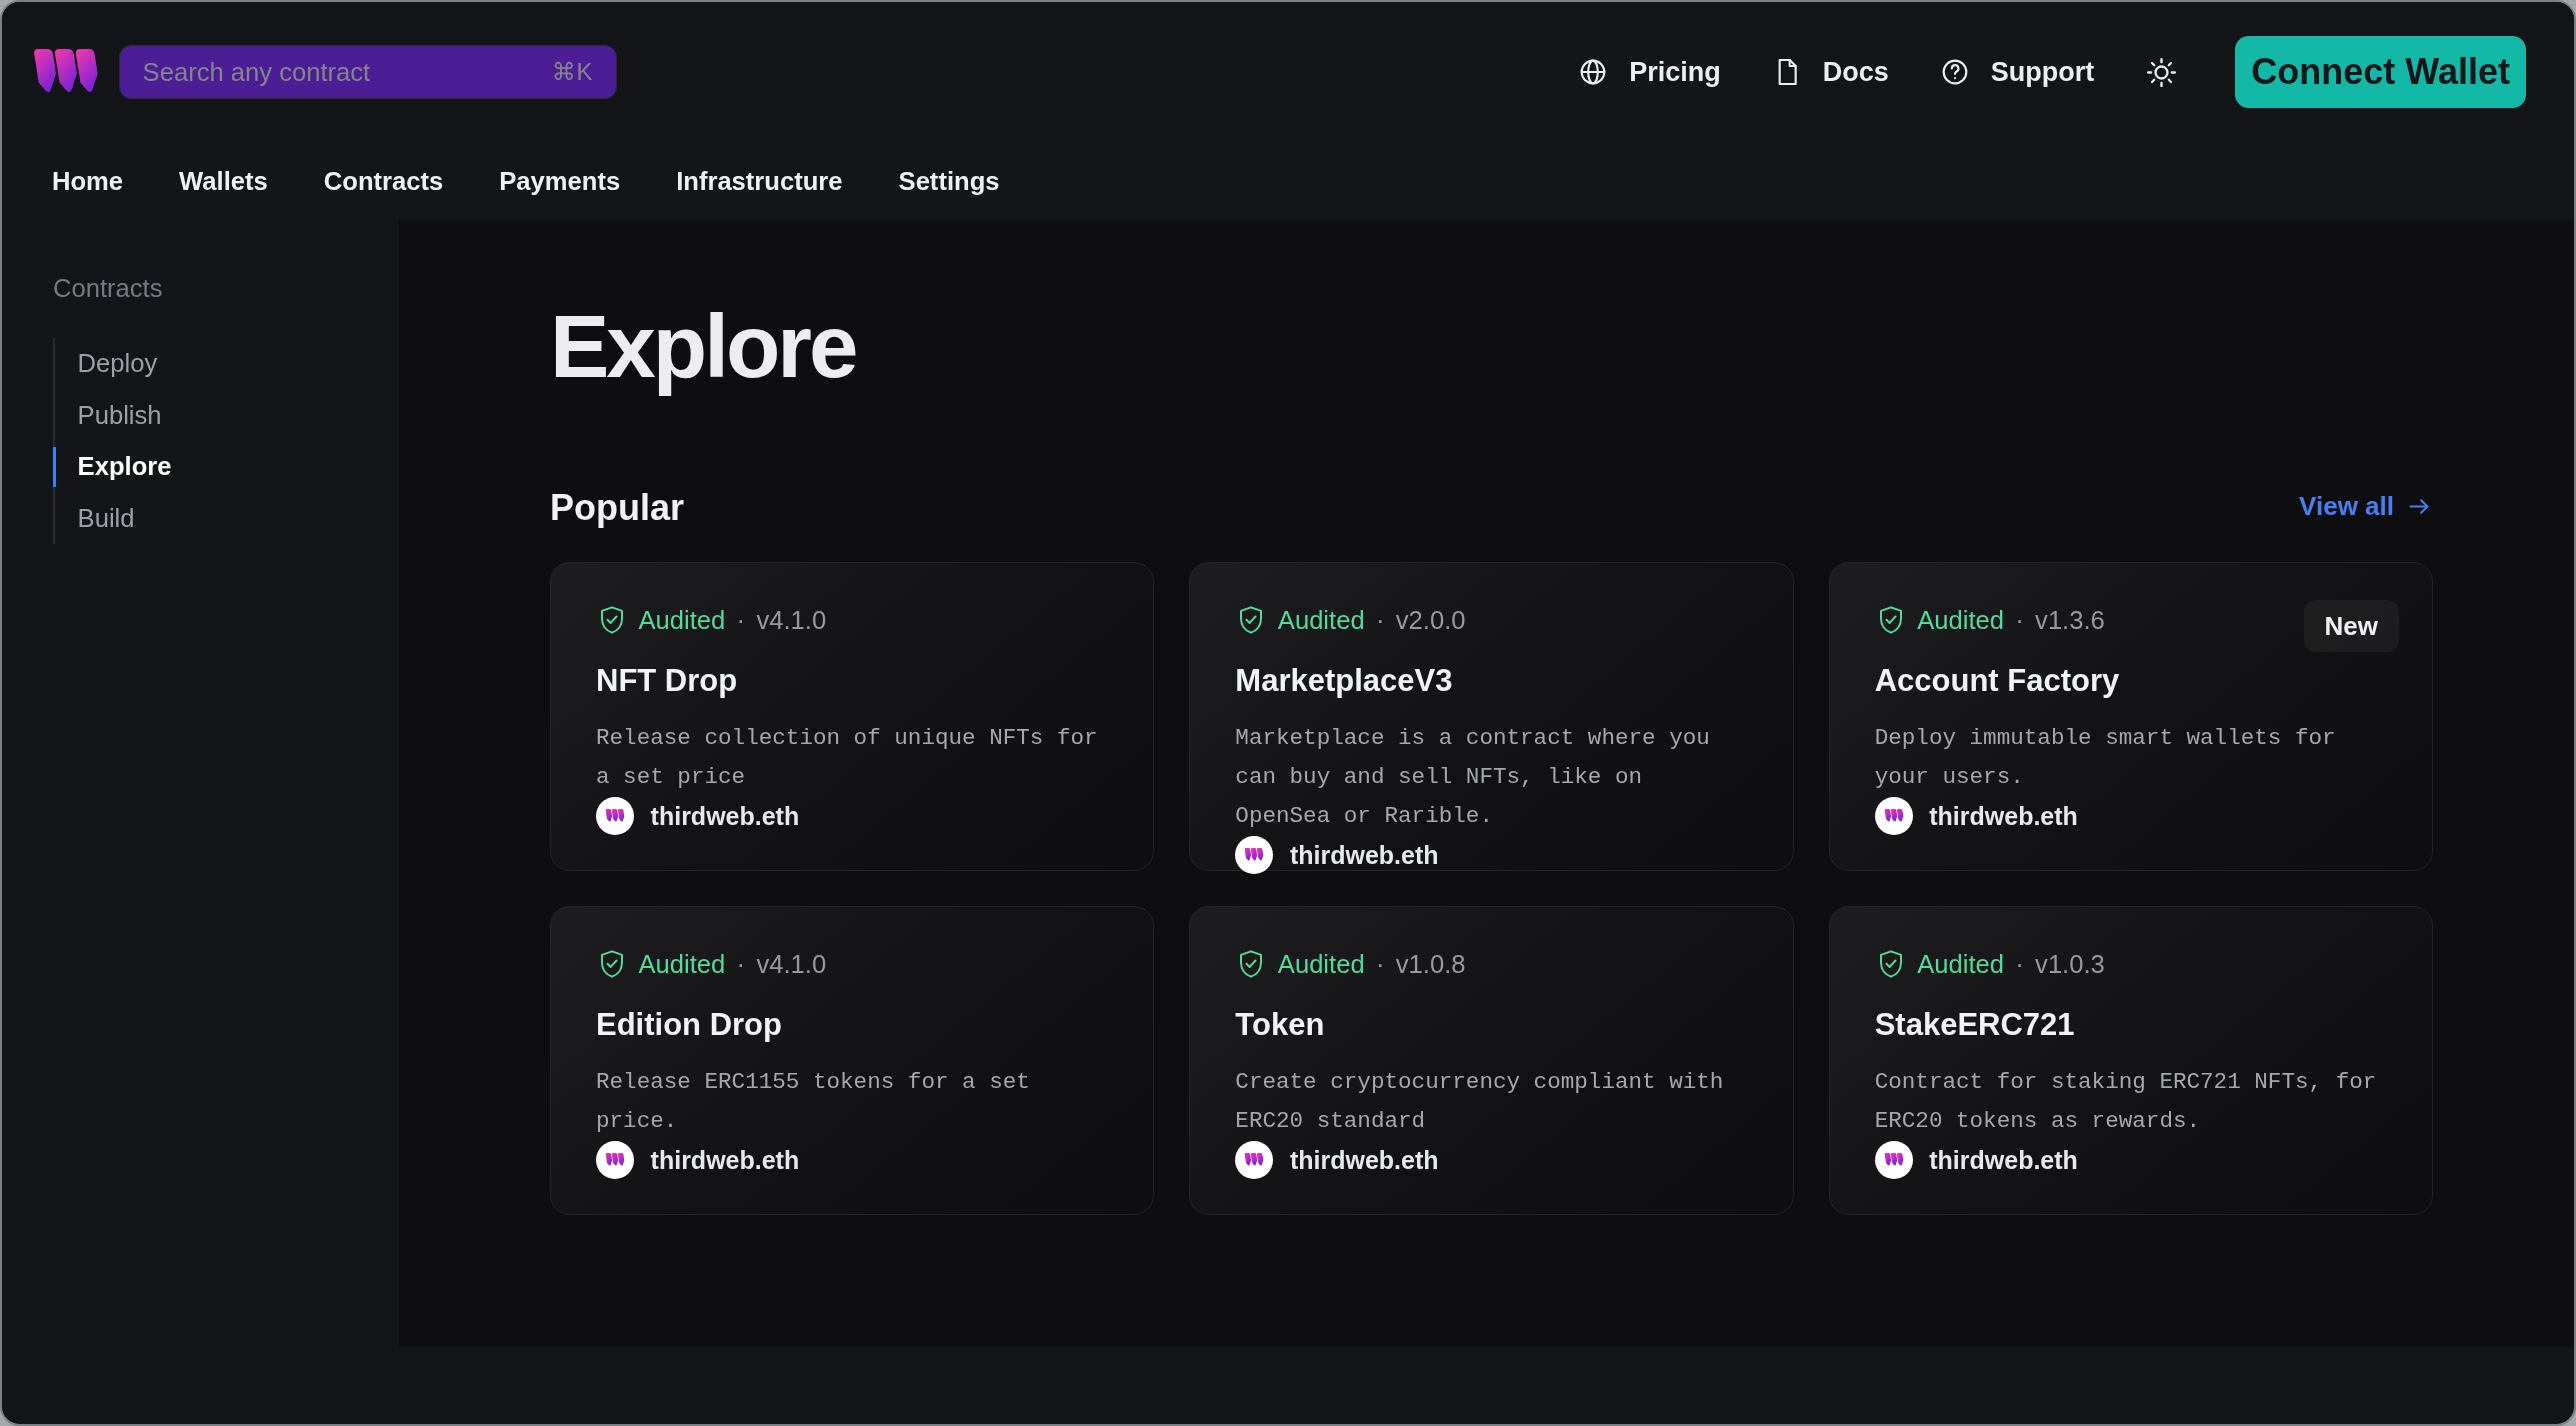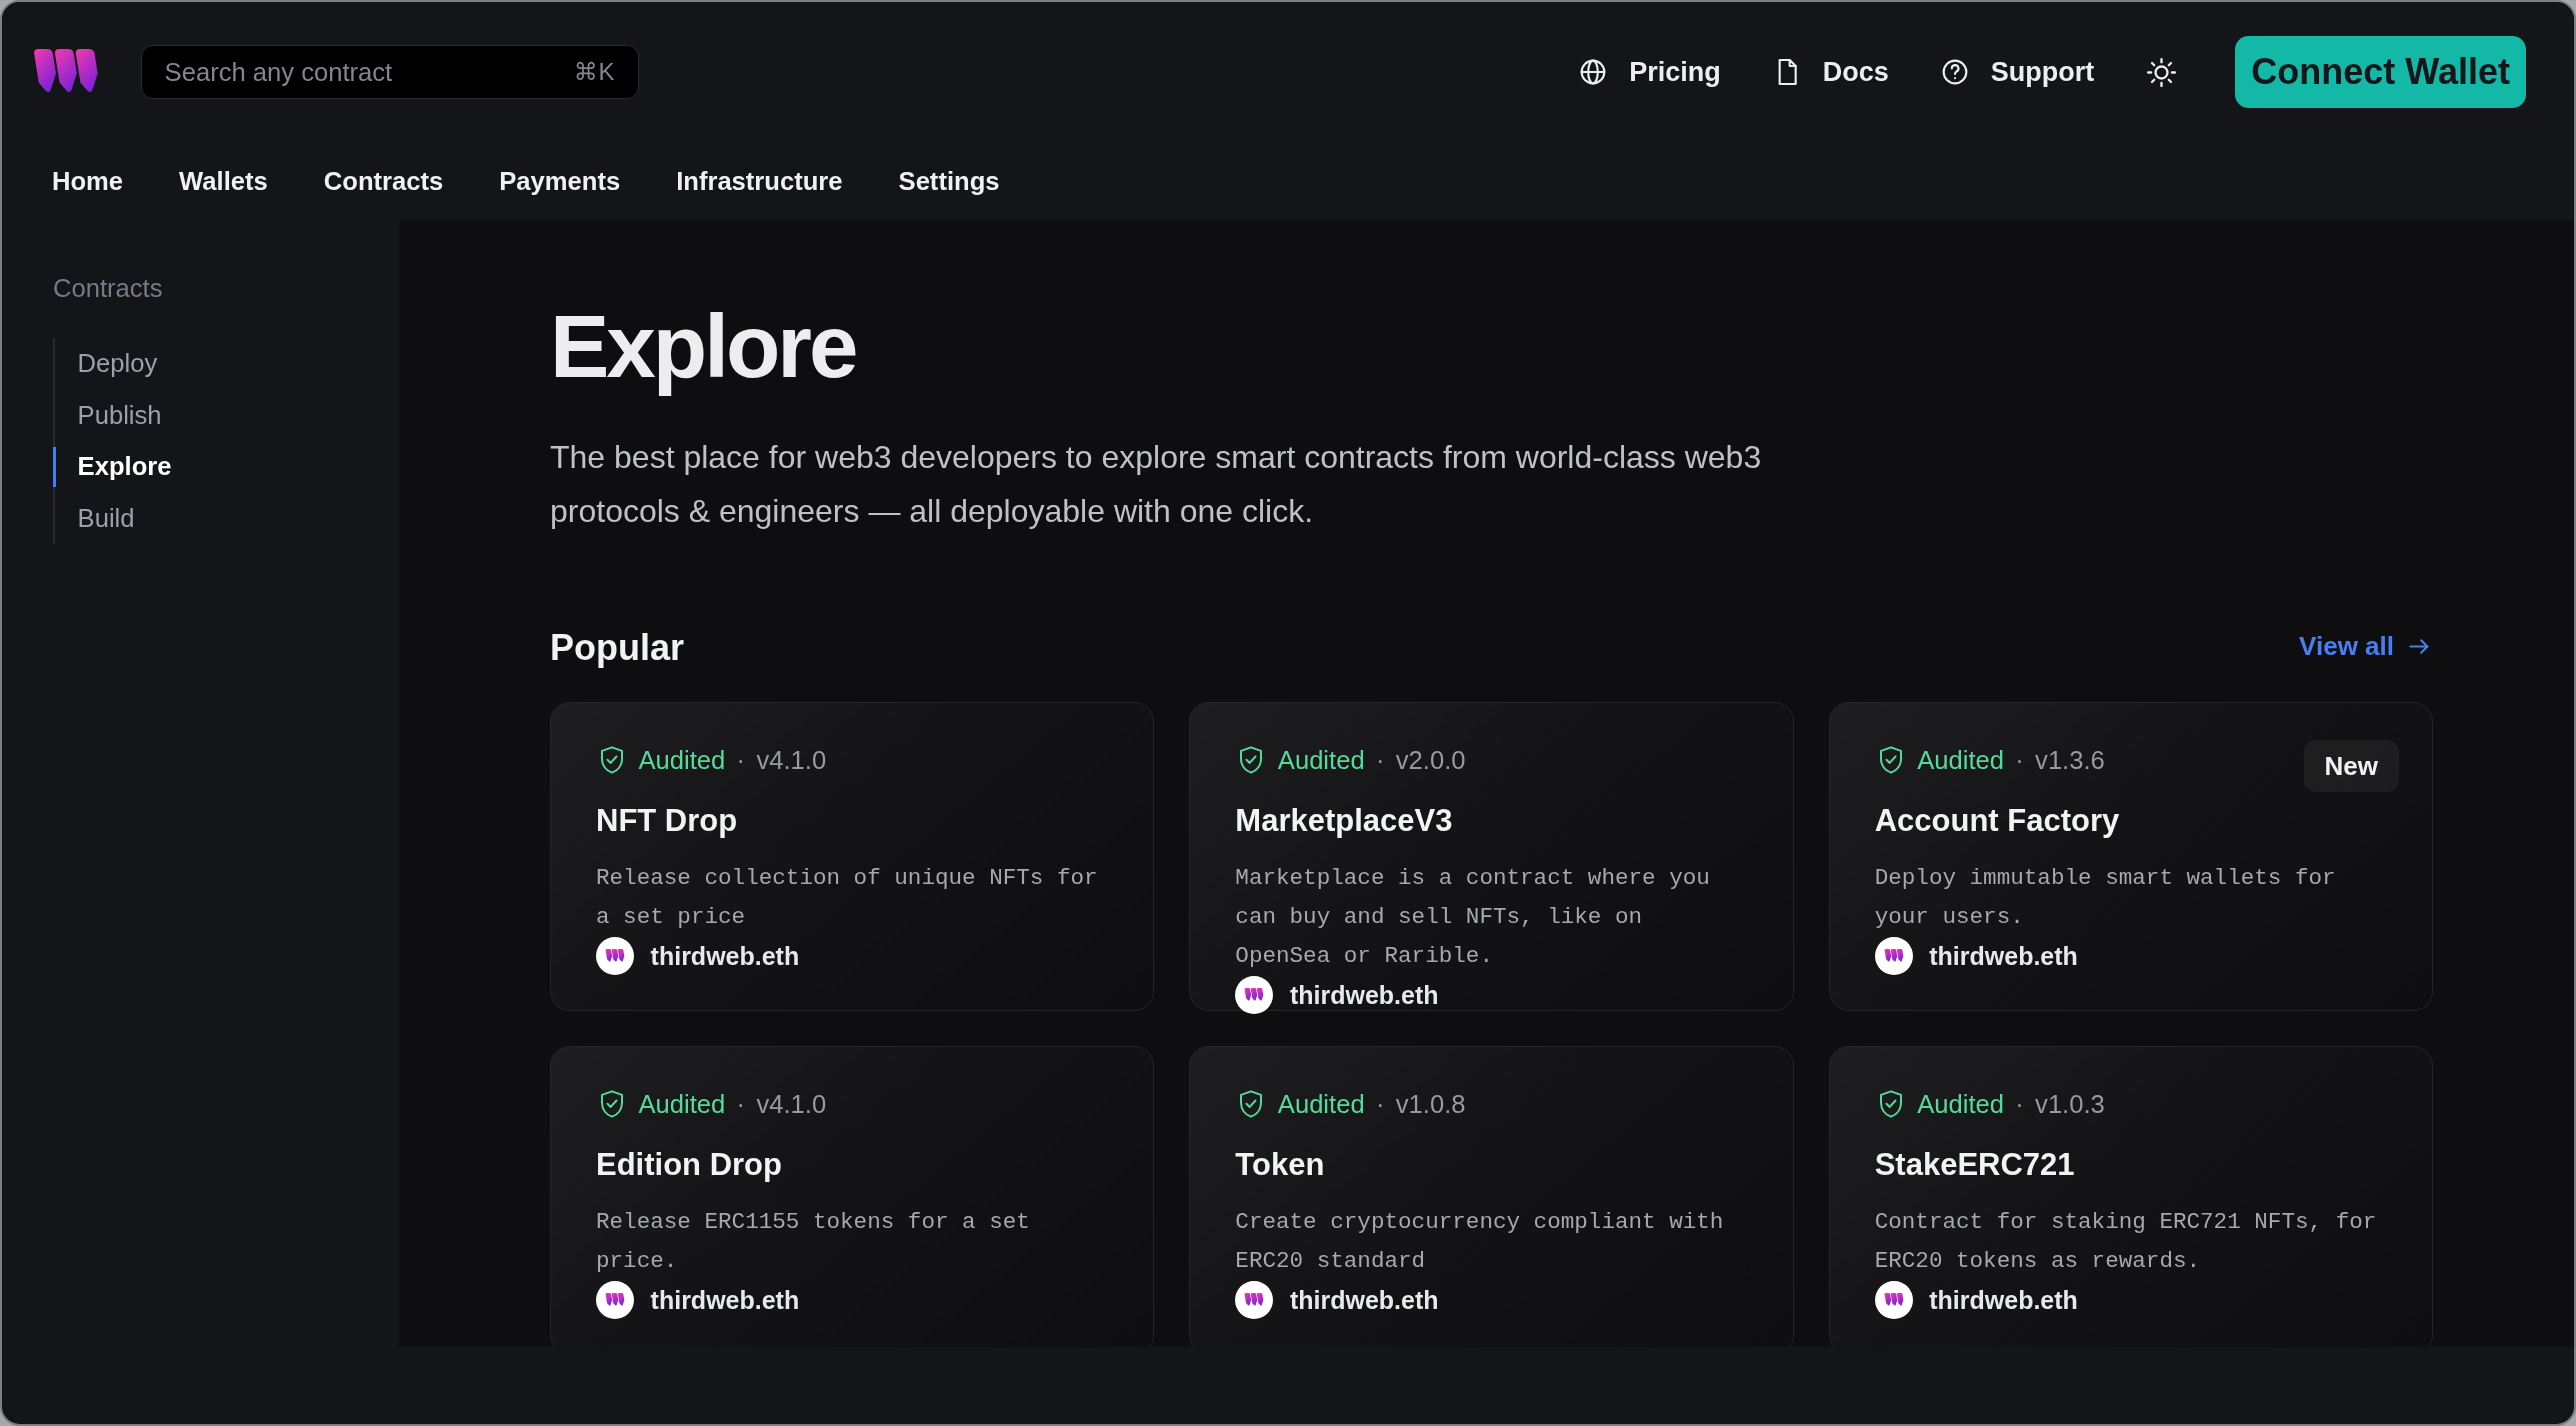--- a/index.html
+++ b/index.html
@@ -6,22 +6,22 @@
   html,body { width:2576px; height:1427px; background:#a7a8ab; font-family:"Liberation Sans","DejaVu Sans",sans-serif; }
   .window {
     position:absolute; inset:0; border-radius:19.6px; overflow:hidden;
     border:2.3px solid #7e7f84; background:#141519;
   }
 
   
   .topbar { height:140px; display:flex; align-items:center; padding:0 48px 0 30px; background:#141519; }
   .logo { width:69px; height:48px; flex:0 0 auto; cursor:pointer; }
   .searchbox {
-    margin-left:40px; width:498px; height:54px; border:1.5px solid #2b2c31; border-radius:12px;
-    background:#000000; display:flex; align-items:center; padding:0 22.6px; gap:15px;
+    margin-left:18px; width:498px; height:54px; border:1.5px solid #2b2c31; border-radius:12px;
+    background:#4c1d95; display:flex; align-items:center; padding:0 22.6px; gap:15px;
   }
   .searchbox input {
     flex:1; background:transparent; border:none; outline:none;
     font-family:inherit; font-size:25.6px; color:#d7d8dc;
   }
   .searchbox input::placeholder { color:#84868d; }
   .kbd-hint { font-size:24px; color:#84868d; letter-spacing:0.8px; }
 
   .topnav { margin-left:auto; display:flex; align-items:center; gap:50px; }
   .navlink { display:flex; align-items:center; gap:20px; font-size:27px; font-weight:700; color:#eceef1; cursor:pointer; }
@@ -179,21 +179,20 @@
       <div class="side-group">
         <div class="side-item">Deploy</div>
         <div class="side-item">Publish</div>
         <div class="side-item active">Explore</div>
         <div class="side-item">Build</div>
       </div>
     </aside>
 
     <main class="main">
       <h1 class="page-title">Explore</h1>
-      <p class="page-subtitle">The best place for web3 developers to explore smart contracts from world-class web3 protocols &amp; engineers — all deployable with one click.</p>
 
       <div class="popular-row">
         <div>
           <h2 class="popular-heading">Popular</h2>
         </div>
         <a class="view-all">
           <span>View all</span>
           <svg width="27" height="27" viewBox="0 0 24 24">
             <g fill="none" stroke="#477ff2" stroke-width="1.8" stroke-linecap="round" stroke-linejoin="round">
               <line x1="4" y1="12" x2="19" y2="12"></line>

